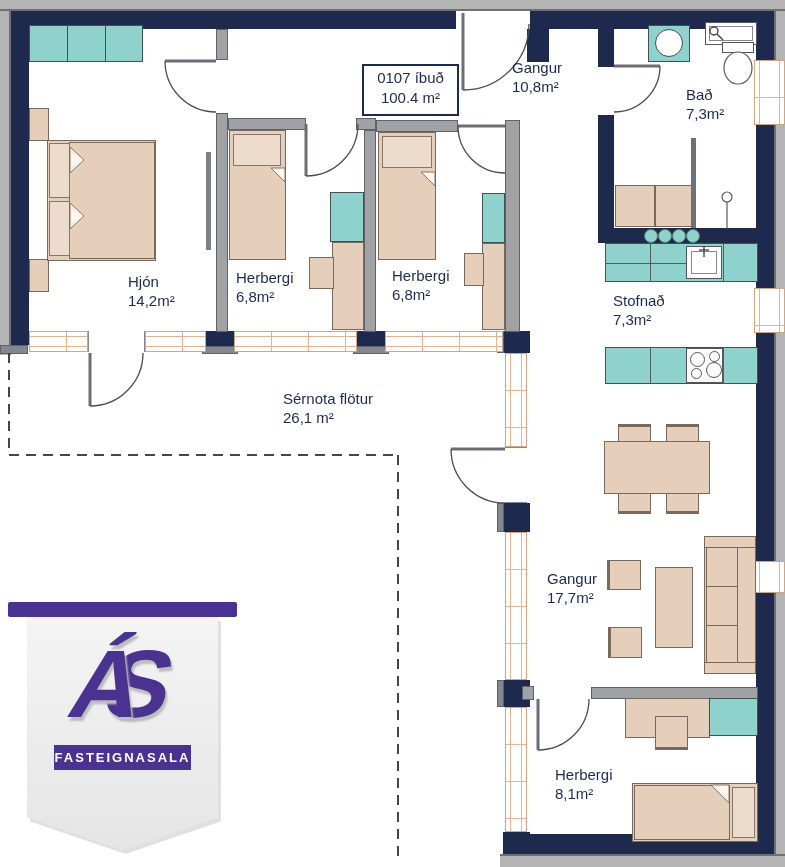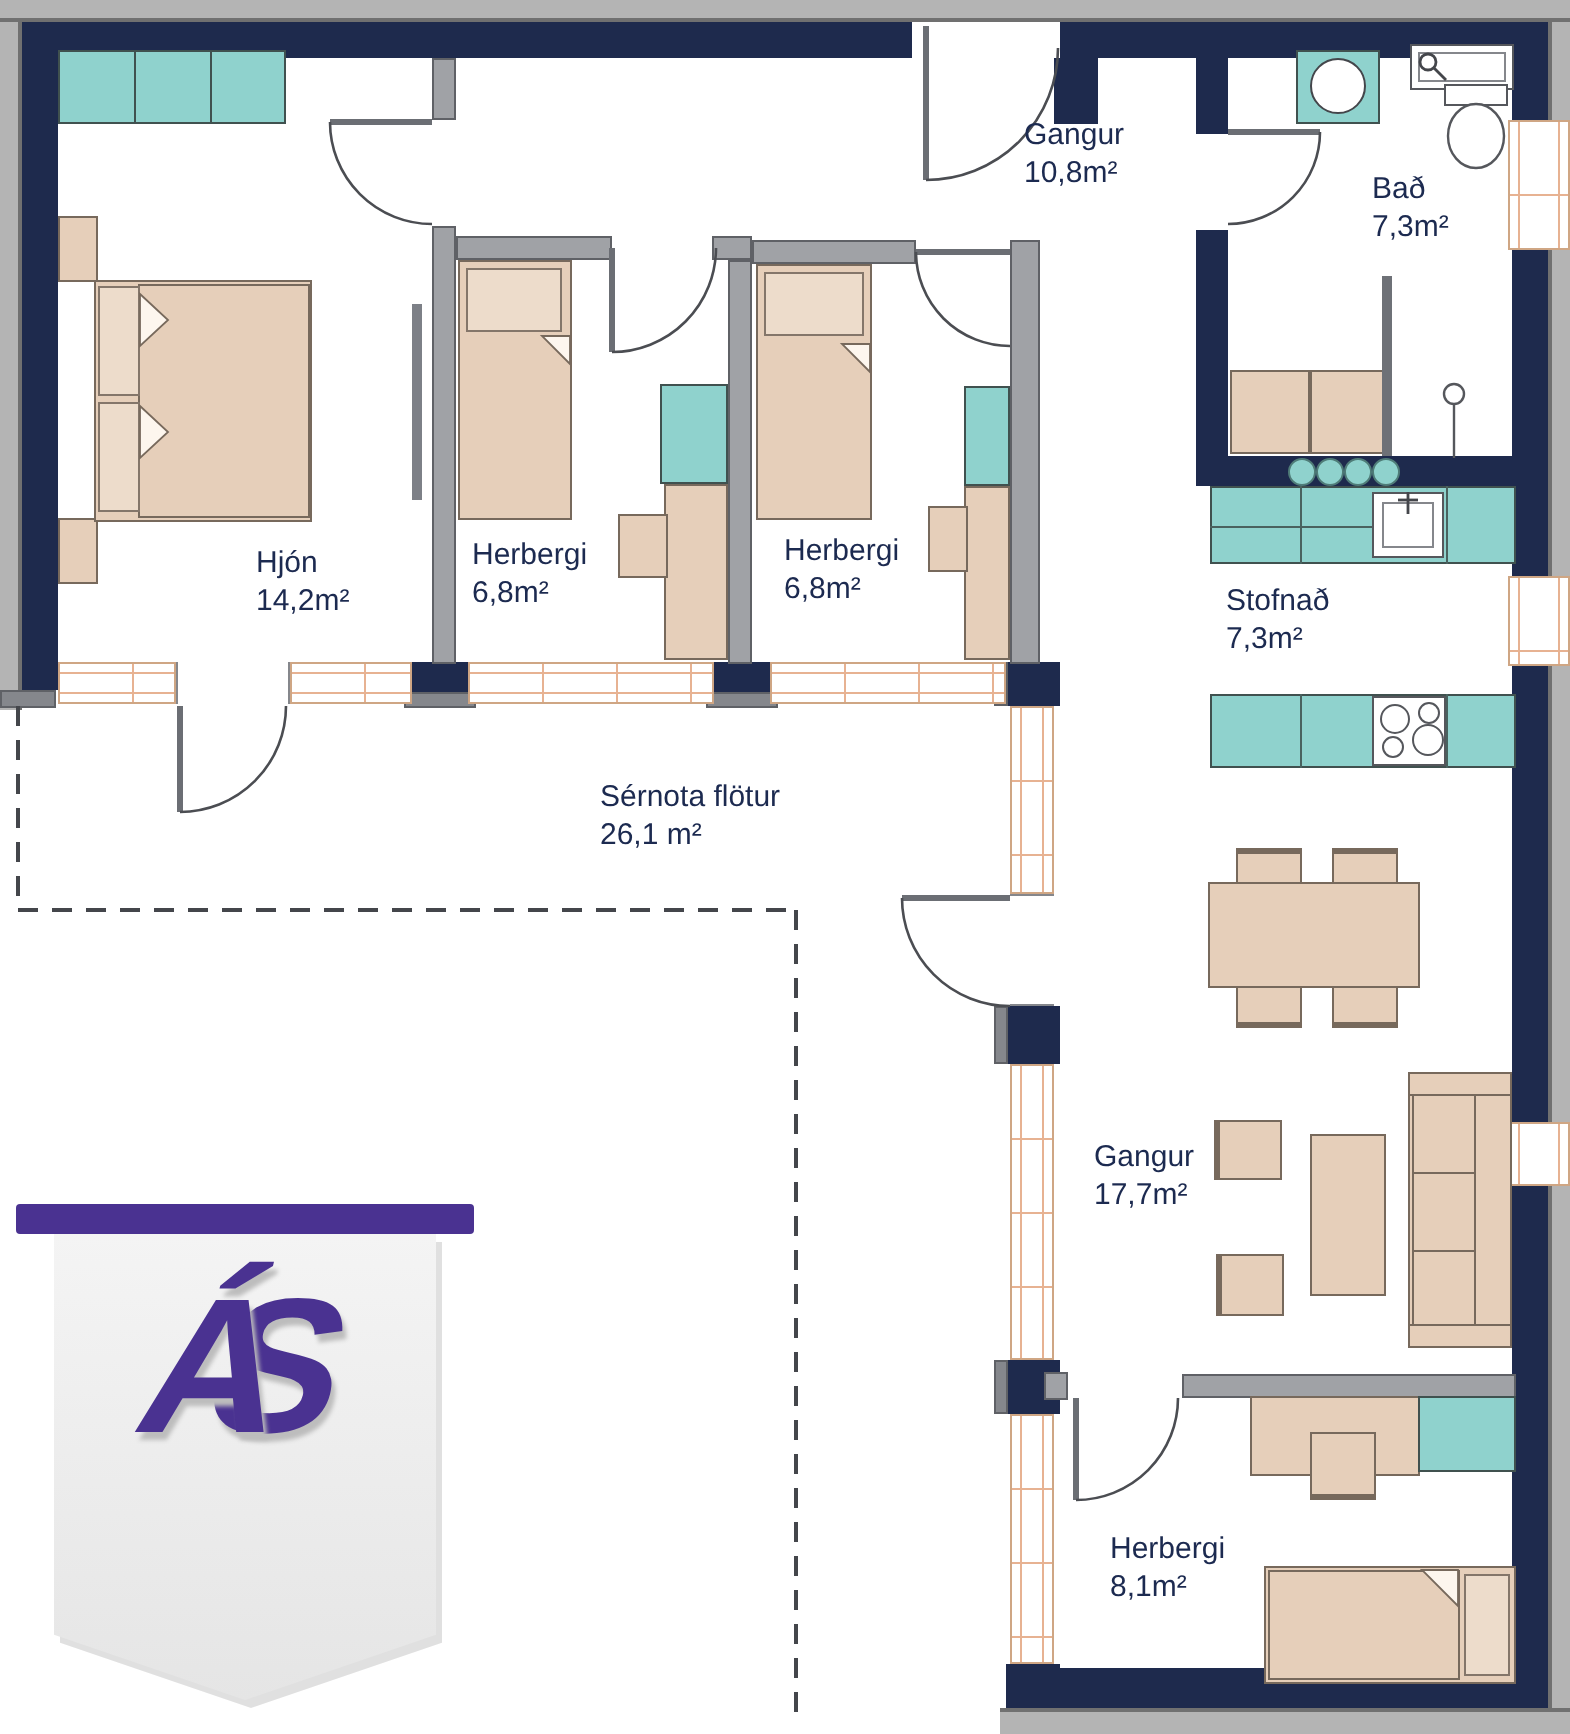--- a/index.html
+++ b/index.html
@@ -205,33 +205,37 @@
     <span>10,8m²</span>
   </div>
   <div class="lbl" style="left:686px;top:85px">
     <span>Bað</span><br>
     <span>7,3m²</span>
   </div>
   <div class="lbl" style="left:613px;top:291px">
     <span>Stofnað</span><br>
     <span>7,3m²</span>
   </div>
-  <div class="lbl" style="left:300px;top:389px">
+  <div class="lbl" style="left:283px;top:389px">
     <span>Sérnota flötur</span><br>
     <span>26,1 m²</span>
   </div>
   <div class="lbl" style="left:547px;top:569px">
     <span>Gangur</span><br>
     <span>17,7m²</span>
   </div>
   <div class="lbl" style="left:555px;top:765px">
     <span>Herbergi</span><br>
     <span>8,1m²</span>
   </div>
 
+  <div id="apt-box" style="left:362px;top:64px;width:93px;height:46px">
+    <span>0107 íbuð</span><br>
+    <span>100.4 m²</span>
+  </div>
 
   <svg id="svgo" width="785" height="867" viewBox="0 0 785 867">
     <g stroke="#44464b" stroke-width="2" stroke-dasharray="10 7" fill="none">
       <path d="M9,353 V455"></path>
       <path d="M9,455 H398"></path>
       <path d="M398,455 V858"></path>
     </g>
     <g stroke="#6b6e74" stroke-width="3" fill="none">
       <path d="M463,13 V90"></path>
       <path d="M165,61 H216"></path>
@@ -274,14 +278,15 @@
     </g>
   </svg>
 
   <div id="banner-shadow"></div>
   <div class="logo-bar" style="left:8px;top:602px;width:229px;height:15px"></div>
   <div id="banner"></div>
   <div id="monogram">
     <span class="aa">Á</span>
     <span class="s">S</span>
   </div>
+  <div id="fastbar">FASTEIGNASALA</div>
 
 </div>
 
 </body></html>

